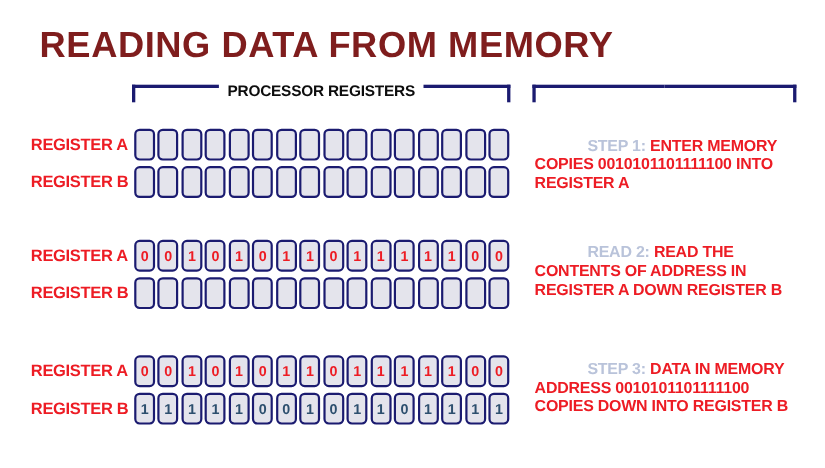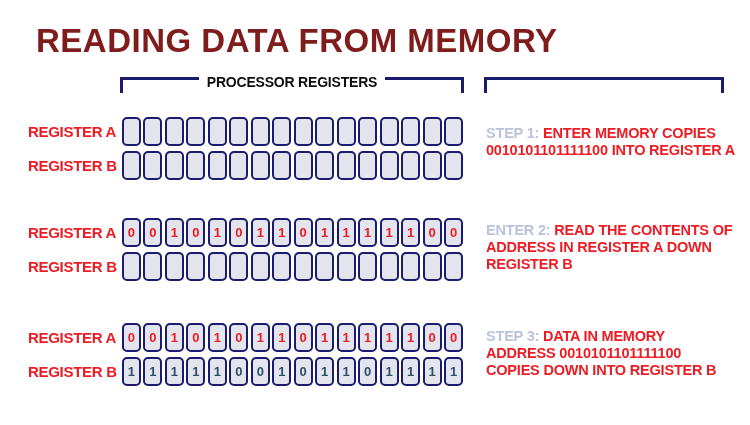--- a/index.html
+++ b/index.html
@@ -40,21 +40,21 @@
     font-size:13px;font-weight:bold;
   }
   .digit-red .cell{color:#ed1c24;}
   .digit-blue .cell{color:#2d4f6e;}
   
   .step{
     position:absolute;left:486px;width:250px;
     font-size:14.5px;font-weight:bold;line-height:17px;
     color:#ed1c24;letter-spacing:-.2px;
   }
-  .step .prefix{color:#b9c3da;}
+  .step .prefix{color:#b9c3da;margin-left:48px;}
 </style>
 </head>
 <body>
 
 <div class="title">READING DATA FROM MEMORY</div>
 
 <div class="bracket registers">
   <div class="bline left"></div>
   <div class="btext">PROCESSOR REGISTERS</div>
   <div class="bline right"></div>
@@ -148,21 +148,21 @@
       <div class="cell"></div>
       <div class="cell"></div>
       <div class="cell"></div>
       <div class="cell"></div>
       <div class="cell"></div>
       <div class="cell"></div>
       <div class="cell"></div>
     </div>
 </div>
 <div class="step" style="top:222px">
-  <span class="prefix">ENTER 2:</span>
+  <span class="prefix">READ 2:</span>
   <span> READ THE CONTENTS OF ADDRESS IN REGISTER A DOWN REGISTER B</span>
 </div>
 
 <div class="reg-row" style="top:323px">
   <div class="reg-label">REGISTER A</div>
   <div class="cells digit-red">
       <div class="cell">0</div>
       <div class="cell">0</div>
       <div class="cell">1</div>
       <div class="cell">0</div>

